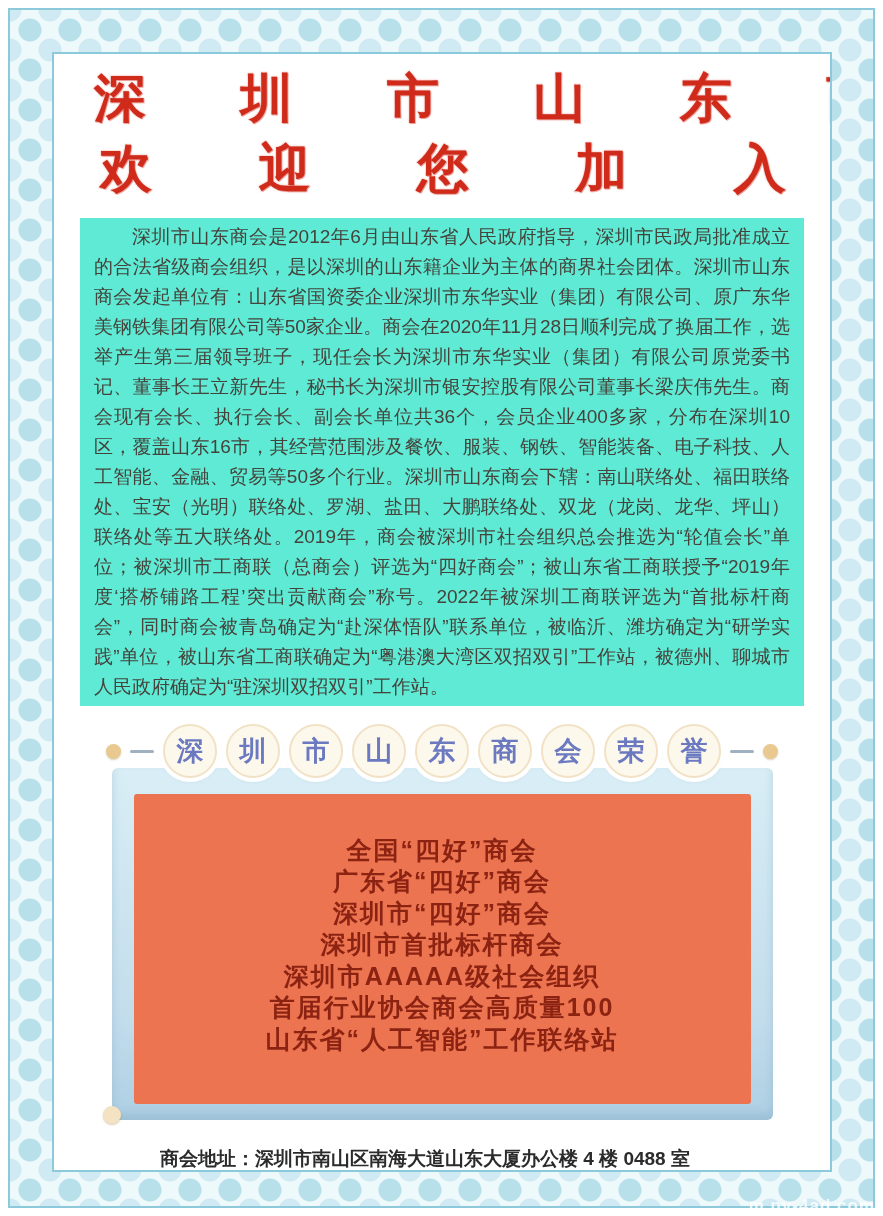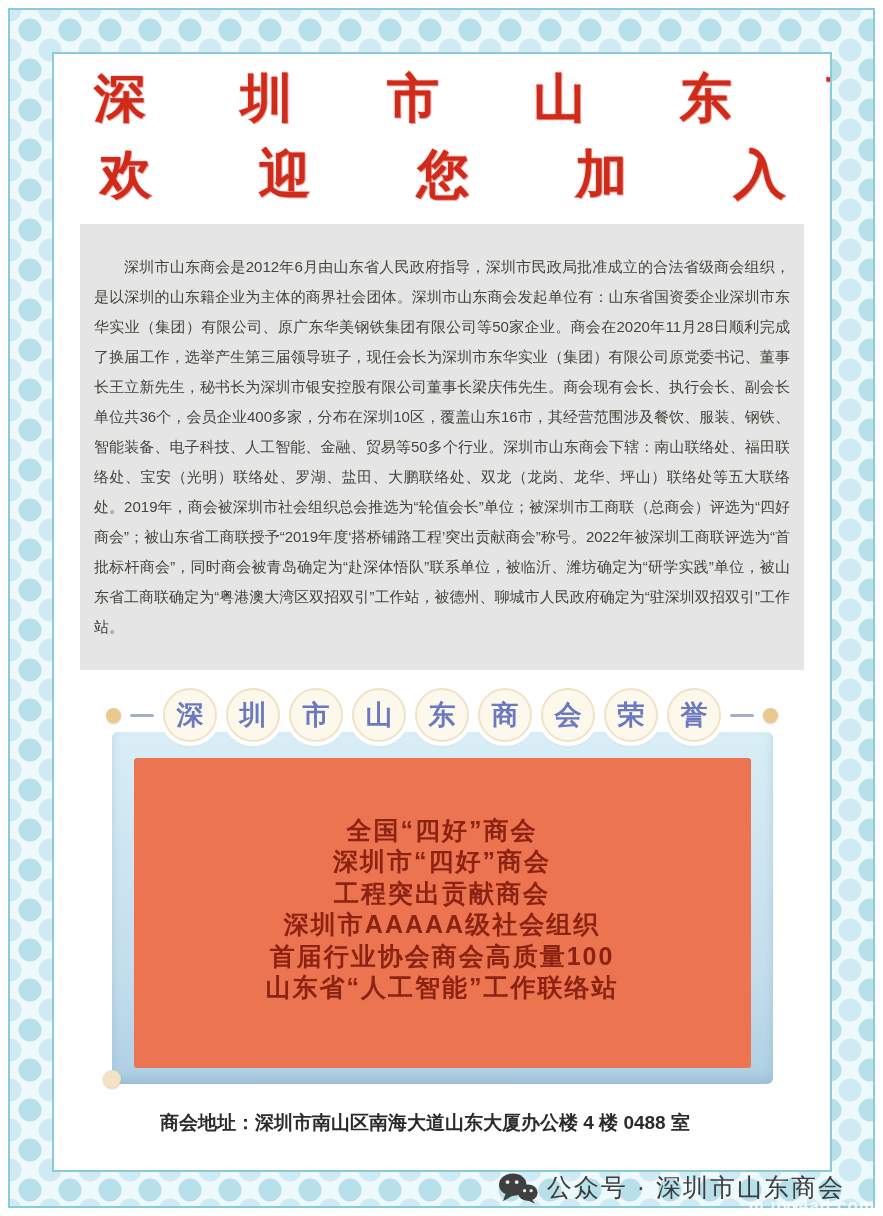--- a/index.html
+++ b/index.html
@@ -37,27 +37,27 @@
     text-align: center;
     color: #cf2a1a;
     font-weight: bold;
     font-size: 52px;
     letter-spacing: 40px;
     padding-left: 40px;
     text-shadow: 0 0 2px rgba(207,42,26,.55), 1px 1px 0 rgba(207,42,26,.35);
     white-space: nowrap;
   }
   .title.line1 { margin-top: 10px; }
-  .title.line2 { margin-top: 6px; letter-spacing: 46px; padding-left: 46px; }
+  .title.line2 { letter-spacing: 46px; padding-left: 46px; }
 
   .intro {
     margin: 14px 26px 0 26px;
-    background: #e5e5e5;
-    padding: 28px 14px;
-    font-size: 15px;
+    background: #5eead4;
+    padding: 4px 14px;
+    font-size: 19px;
     line-height: 30px;
     color: #44443c;
     text-align: justify;
     text-indent: 2em;
   }
 
   
   .badge-row {
     position: relative; z-index: 2;
     margin-top: 16px;
@@ -149,48 +149,34 @@
       <span class="badge">会</span>
       <span class="badge">荣</span>
       <span class="badge">誉</span>
       <span class="deco-dash"></span>
       <span class="deco-dot"></span>
     </div>
 
     <div class="panel">
       <div class="orange-box">
         <div class="honor-line">全国“四好”商会</div>
+        <div class="honor-line">广东省“四好”商会</div>
         <div class="honor-line">深圳市“四好”商会</div>
-        <div class="honor-line">工程突出贡献商会</div>
+        <div class="honor-line">深圳市首批标杆商会</div>
         <div class="honor-line">深圳市AAAAA级社会组织</div>
         <div class="honor-line">首届行业协会商会高质量100</div>
         <div class="honor-line">山东省“人工智能”工作联络站</div>
       </div>
       <div class="panel-corner-dot"></div>
     </div>
 
     <div class="contact">
       <div class="row">
         <span>商会地址：</span>
           <span>深圳市南山区南海大道山东大厦办公楼 4 楼 0488 室</span>
       </div>
 
     </div>
 
   </div>
 
-  <div class="footer">
-    <span style="display:inline-flex;">
-      <svg width="42" height="32" viewBox="0 0 64 48" xmlns="http://www.w3.org/2000/svg">
-        <ellipse cx="24" cy="19" rx="21" ry="17" fill="#3f3f3f"></ellipse>
-        <polygon points="13,33 9,44 25,35" fill="#3f3f3f"></polygon>
-        <circle cx="16" cy="15" r="3" fill="#ececec"></circle>
-        <circle cx="30" cy="15" r="3" fill="#ececec"></circle>
-        <ellipse cx="47" cy="31" rx="15" ry="12.5" fill="#3f3f3f"></ellipse>
-        <polygon points="53,41 58,48 45,42" fill="#3f3f3f"></polygon>
-        <circle cx="42" cy="28" r="2.5" fill="#ececec"></circle>
-        <circle cx="52" cy="28" r="2.5" fill="#ececec"></circle>
-      </svg>
-    </span>
-    <span class="ftext">公众号 · 深圳市山东商会</span>
-  </div>
   <div class="watermark">m.nv-4ad.com</div>
 </div>
 
 </body></html>

